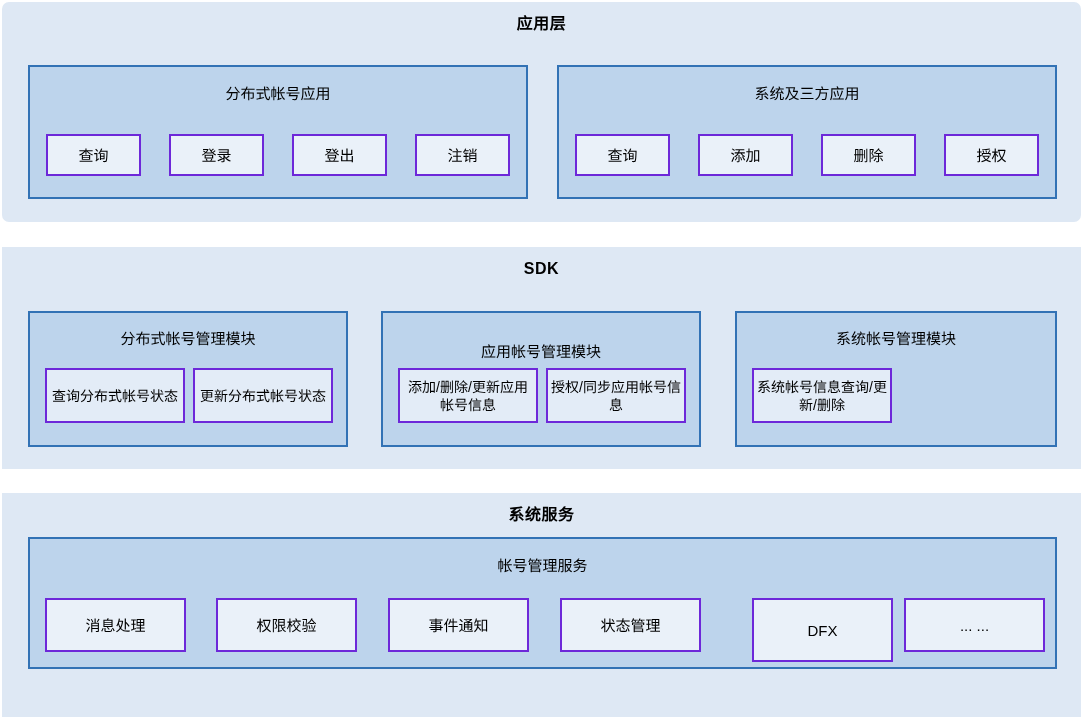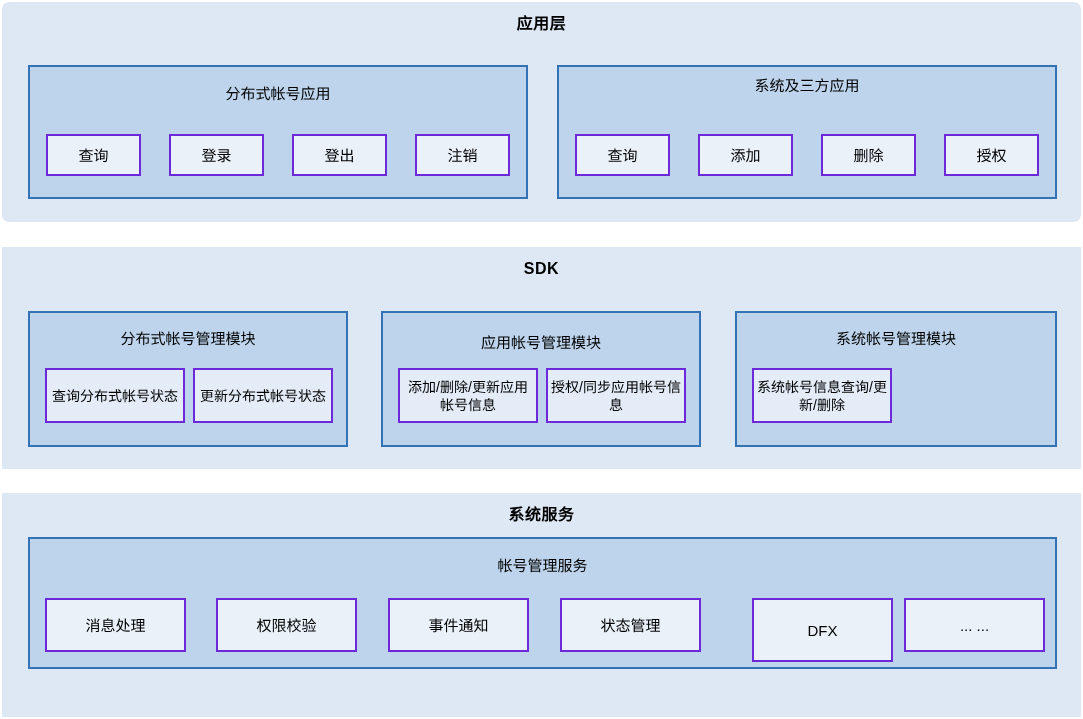--- a/index.html
+++ b/index.html
@@ -92,39 +92,39 @@
 
     <div class="group" style="left:26px; top:63px; width:500px; height:134px;">
       <div class="group-title" style="top:17px;">分布式帐号应用</div>
       <div class="leaf pale" style="left:16px; top:67px; width:95px; height:42px;">查询</div>
       <div class="leaf pale" style="left:139px; top:67px; width:95px; height:42px;">登录</div>
       <div class="leaf pale" style="left:262px; top:67px; width:95px; height:42px;">登出</div>
       <div class="leaf pale" style="left:385px; top:67px; width:95px; height:42px;">注销</div>
     </div>
 
     <div class="group" style="left:555px; top:63px; width:500px; height:134px;">
-      <div class="group-title" style="top:9px;">系统及三方应用</div>
+      <div class="group-title" style="top:17px;">系统及三方应用</div>
       <div class="leaf pale" style="left:16px; top:67px; width:95px; height:42px;">查询</div>
       <div class="leaf pale" style="left:139px; top:67px; width:95px; height:42px;">添加</div>
       <div class="leaf pale" style="left:262px; top:67px; width:95px; height:42px;">删除</div>
       <div class="leaf pale" style="left:385px; top:67px; width:95px; height:42px;">授权</div>
     </div>
   </div>
 
   <div class="layer" style="top:247px; height:222px;">
     <div class="layer-title" style="top:12px;">SDK</div>
 
     <div class="group" style="left:26px; top:64px; width:320px; height:136px;">
       <div class="group-title" style="top:16px;">分布式帐号管理模块</div>
       <div class="leaf two-line" style="left:15px; top:55px; width:140px; height:55px;">查询分布式帐号状态</div>
       <div class="leaf two-line" style="left:163px; top:55px; width:140px; height:55px;">更新分布式帐号状态</div>
     </div>
 
     <div class="group" style="left:379px; top:64px; width:320px; height:136px;">
-      <div class="group-title" style="top:20px;">应用帐号管理模块</div>
+      <div class="group-title" style="top:29px;">应用帐号管理模块</div>
       <div class="leaf two-line" style="left:15px; top:55px; width:140px; height:55px;">添加/删除/更新应用帐号信息</div>
       <div class="leaf two-line" style="left:163px; top:55px; width:140px; height:55px;">授权/同步应用帐号信息</div>
     </div>
 
     <div class="group" style="left:733px; top:64px; width:322px; height:136px;">
       <div class="group-title" style="top:16px;">系统帐号管理模块</div>
       <div class="leaf two-line" style="left:15px; top:55px; width:140px; height:55px;">系统帐号信息查询/更新/删除</div>
     </div>
   </div>
 

